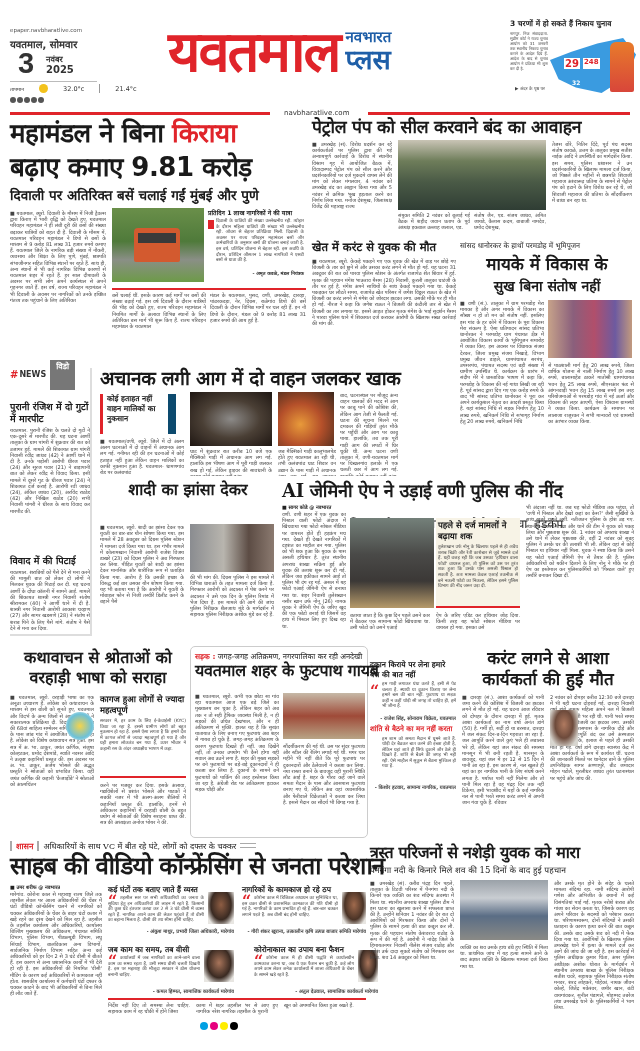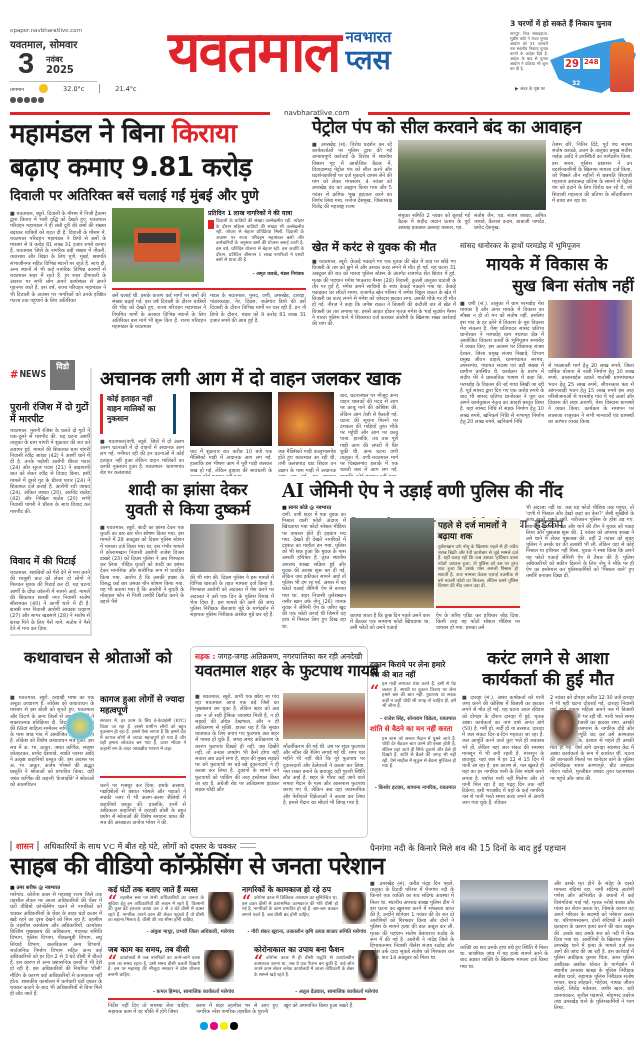--- a/index.html
+++ b/index.html
@@ -97,54 +97,53 @@
 </div>
 
 <div class="abs" style="left:312px;top:240px;width:144px;height:118px">
   <div class="serifh" style="font-size:11.5px;line-height:15px;white-space:nowrap">खेत में करंट से युवक की मौत</div>
   <div class="small" style="position:absolute;left:0;top:18px;width:144px;height:96px">■ यवतमाल, ब्यूरो. केकड़े पकड़ने गए एक युवक की खेत में बाड़ पर छोड़े गए बिजली के तार को छूने से और उसका करंट लगने से मौत हो गई. यह घटना 31 अक्टूबर की रात को पारवा पुलिस स्टेशन के अंतर्गत राजापेठ शेत शिवार में हुई. मृतक की पहचान मंगेश भाऊराव मैसम (28) निवासी, कुरली तालुका घाटंजी के तौर पर हुई है. मंगेश अपने साथियों के साथ केकड़े पकड़ने गया था. केकड़े पकड़कर घर लौटते समय, राजापेठ खेत परिसर में जगेश विठ्ठल राऊत के खेत में बिजली का करंट लगने से मंगेश को जोरदार झटका लगा. उसकी मौके पर ही मौत हो गई. नीरज ने कहा कि जगेश राऊत ने बिजली की कंटीली तार से खेत में बिजली का तार लगाया था. इससे आहत होकर मृतक मंगेश के भाई सुदर्शन मैसम ने पारवा पुलिस थाने में शिकायत दर्ज कराकर आरोपी के खिलाफ सख्त कार्रवाई की मांग की.</div>
 </div>
 
 <div class="abs" style="left:460px;top:240px;width:174px;height:232px">
   <div style="font-size:7.2px;color:#222;white-space:nowrap;font-family:'DejaVu Serif',serif">सांसद धानोरकर के हाथों परमडोह में भूमिपूजन</div>
   <div class="serifh" style="font-size:17px;line-height:22px;white-space:nowrap;text-align:center;margin-top:3px">मायके में विकास के</div>
-  <div class="serifh" style="font-size:16px;line-height:22px;white-space:nowrap;text-align:right">सुख बिना संतोष नहीं</div>
+  <div class="serifh" style="font-size:14px;line-height:22px;white-space:nowrap;text-align:center">सुख बिना संतोष नहीं</div>
   <div class="small" style="position:absolute;left:0;top:60px;width:84px;height:170px">■ वणी (सं.). तालुका में ग्राम परमडोह मेरा मायका है और अगर मायके में विकास का सौख्य न हो तो मन को संतोष नहीं. इसलिए इस गांव के हर कोने में विकास के पूरा विकास मेरा संकल्प है. ऐसा प्रतिपादन सांसद प्रतिभा धानोरकर ने परमडोह ग्राम पंचायत क्षेत्र में आयोजित विकास कार्यों के भूमिपूजन समारोह में व्यक्त किए. इस अवसर पर विधायक संजय देरकर, जिला प्रमुख संजय निखाड़े, विभाग प्रमुख जीवन डाहले, ग्रामपंचायत सरपंच, उपसरपंच, पंचायत सदस्य एवं बड़ी संख्या में ग्रामीण उपस्थित थे. कार्यक्रम के प्रारंभ में संदीप मेरे ने प्रास्ताविक भाषण में कहा कि, परमडोह के विकास की नई गाथा लिखी जा रही है. पूर्व सांसद द्वारा दिए गए एक करोड़ रुपये के बाद भी सांसद प्रतिभा धानोरकर ने पूरा कर अपने कार्यकुशल नेतृत्व का आदर्श प्रस्तुत किया है. यहां सांसद निधि से सड़क निर्माण हेतु 10 लाख रुपये, खनिकर्म निधि से सभागृह निर्माण हेतु 20 लाख रुपये, खनिकर्म निधि</div>
   <div class="photo" style="left:88px;top:60px;width:84px;height:58px;background:linear-gradient(90deg,#c7a38a 0%,#8a5f7c 30%,#b14f6b 55%,#6d5aa0 80%,#c29a7e 100%)"></div>
   <div class="small" style="position:absolute;left:88px;top:122px;width:86px;height:104px">से पाठशाली मार्ग हेतु 20 लाख रुपये, जिला वार्षिक योजना से नाली निर्माण हेतु 10 लाख रुपये, बालासाहेब ठाकरे मातोश्री ग्रामपंचायत भवन हेतु 25 लाख रुपये, सीएसआर फंड से आंगनवाड़ी भवन हेतु 15 लाख रुपये इस तरह परियोजनाओं से परमडोह गांव में नई ऊर्जा और विकास की लहर आएगी, ऐसा विश्वास ग्रामस्थों ने व्यक्त किया. कार्यक्रम के समापन पर लालाजा राजुरकर ने सभी मान्यवरों एवं ग्रामस्थों का आभार व्यक्त किया.</div>
 </div>
 
 <div class="abs" style="left:10px;top:368px;width:82px;height:268px;border-right:2px solid #ddd;border-bottom:2px solid #ddd">
   <div style="display:flex;align-items:center;height:13px">
     <span style="font-size:10px;font-weight:bold;color:#e0242a">#</span>
     <span style="font-size:8px;font-weight:bold;color:#333;margin-left:1px">NEWS</span>
     <span style="font-size:8px;font-weight:bold;color:#fff;background:#777;padding:0 6px;margin-left:4px;height:30px;line-height:13px">विडो</span>
   </div>
   <div class="serifh" style="font-size:9.5px;line-height:12px;margin-top:20px">पुरानी रंजिश में दो गुटों में मारपीट</div>
   <div class="small" style="width:80px;height:126px;margin-top:2px">यवतमाल. पुरानी रंजिश के चलते दो गुटों ने एक-दूसरे से मारपीट की. यह घटना आर्णी तालुका के ग्राम पांगरी में शुक्रवार की रात को उजागर हुई. मामले की शिकायत ग्राम पांगरी निवासी रवींद्र जाधव (42) ने आर्णी थाने में दी है. उनके पड़ोसी आरोपी धीरज पवार (24) और सूरज पवार (21) ने बाड़ापानी बात को लेकर रवींद्र से विवाद किया. इसी मामले में दूसरे गुट के धीरज पवार (24) ने शिकायत दर्ज कराई है. आरोपी रवी जाधव (24), अंकित जाधव (20), अरविंद राठोड (42) और निखिल राठोड (20) सभी निवासी पांगरी ने धीरज के साथ विवाद कर मारपीट की.</div>
   <div class="serifh" style="font-size:9.5px;line-height:12px;margin-top:2px">विवाद में की पिटाई</div>
   <div class="small" style="width:80px;height:84px;margin-top:2px">यवतमाल. शराबियों को पैसे देने से मना करने की मामूली बात को लेकर दो लोगों ने मिलकर युवक की पिटाई कर दी. यह घटना आर्णी के दोंघा कॉलनी में सामने आई. मामले की शिकायत शास्त्री नगर निवासी संतोष श्रीरामकर (40) ने आर्णी थाने में दी है. शास्त्री नगर निवासी आरोपी आकाश चव्हाण (27) और सागर खडसणे (28) ने संतोष से शराब पिने के लिए पैसे मांगे. संतोष ने पैसे देने से मना कर दिया.</div>
 </div>
 
 <div class="abs" style="left:100px;top:366px;width:356px;height:112px">
   <div class="serifh" style="font-size:19px;line-height:24px;white-space:nowrap;letter-spacing:-0.3px">अचानक लगी आग में दो वाहन जलकर खाक</div>
-  <div style="position:absolute;left:0;top:28px;width:76px;height:40px;border-left:3px solid #e0242a;border-right:3px solid #0c4a6e;padding:0 4px">
+  <div style="position:absolute;left:0;top:28px;width:76px;height:40px;border-left:3px solid #e0242a;border-right:8px solid #0c4a6e;padding:0 4px">
     <div class="serifh" style="font-size:7.5px;line-height:10px">कोई हताहत नहीं वाहन मालिकों का नुकसान</div>
   </div>
   <div class="small" style="position:absolute;left:0;top:72px;width:84px;height:38px">■ यवतमाल/वणी, ब्यूरो. जिले में दो अलग अलग घटनाओं में दो वाहनों में अचानक आग लग गई. गनीमत रही की इन घटनाओं में कोई हताहत नहीं हुआ लेकिन वाहन मालिकों का काफी नुकसान हुआ है. यवतमाल- धामणगांव रोड पर कलंबपांढ</div>
   <div class="photo" style="left:90px;top:26px;width:82px;height:54px;background:radial-gradient(ellipse at 50% 50%,#8c8a88 0%,#4a3f35 50%,#1e1612 100%)"></div>
   <div class="small" style="position:absolute;left:90px;top:82px;width:82px;height:28px">घाट में शुक्रवार रात करीब 10 बजे एक मैक्सिको गाड़ी में अचानक आग लग गई. हालांकि इस भीषण आग में पूरी गाड़ी जलकर राख हो गई, लेकिन ड्राइवर की सावधानी के कारण कोई हताहत नहीं हुआ.</div>
   <div class="photo" style="left:178px;top:26px;width:56px;height:54px;background:radial-gradient(ellipse at 40% 60%,#e89a3a 0%,#b5502a 45%,#3a261c 100%)"></div>
   <div class="small" style="position:absolute;left:178px;top:82px;width:58px;height:28px">जब मैक्सिको गाड़ी कालुभालपेड होते हुए यवतमाल आ रही थी, तभी कलंबपांढ घाट शिवार वन उद्यान के पास गाड़ी में अचानक आग लग गई. यह जानकर ड्राइवर ने तुरंत गाड़ी से कूदकर अपनी जान बचाई. इसके</div>
   <div class="small" style="position:absolute;left:240px;top:26px;width:58px;height:84px">बाद, घटनास्थल पर मौजूद अन्य वाहन चालकों की मदद से आग पर काबू पाने की कोशिश की, लेकिन आग तेजी से फैलती गई. घटना की सूचना मिलने पर दमकल की गाड़ियाँ तुरंत मौके पर पहुँचीं और आग पर काबू पाया. हालांकि, तब तक पूरी गाड़ी आग की लपटों में घिर चुकी थी. अन्य घटना वणी तालुका में, वणी-यवतमाल मार्ग पर चिखलगांव इलाके में एक चलती कार में आग लग गई. हालांकि कोई हताहत नहीं हुआ, लेकिन कार जलकर राख हो गई.</div>
 </div>
 
 <div class="abs" style="left:100px;top:480px;width:176px;height:160px">
   <div class="serifh" style="font-size:16px;line-height:20px;white-space:nowrap;text-align:center">शादी का झांसा देकर</div>
-  <div class="serifh" style="font-size:16px;line-height:20px;white-space:nowrap;text-align:center">युवती से किया दुष्कर्म</div>
   <div class="small" style="position:absolute;left:0;top:44px;width:84px;height:114px">■ यवतमाल, ब्यूरो. शादी का झांसा देकर एक युवती का बार-बार यौन शोषण किया गया. इस मामले में 28 अक्टूबर को दिग्रस पुलिस स्टेशन में मामला दर्ज किया गया था. इस गंभीर मामले में कोलामखान निवासी आरोपी राजेश विजय डाखरे (23) को दिग्रस पुलिस ने अब गिरफ्तार कर लिया. पीड़ित युवती को शादी का झांसा देकर मानसिक और शारीरिक रूप से प्रताड़ित किया गया. आरोप है कि उसकी इच्छा के विरुद्ध कई बार उसका यौन शोषण किया गया. यह भी बताया गया है कि आरोपी ने युवती के मोबाइल फोन से निजी तस्वीरें डिलीट करने के बहाने पैसे</div>
   <div class="photo" style="left:90px;top:44px;width:84px;height:48px;background:linear-gradient(90deg,#8a8c90 0%,#b8b5ae 40%,#5c4c44 70%,#8b7a70 100%)"></div>
   <div class="small" style="position:absolute;left:90px;top:94px;width:84px;height:64px">की भी मांग की. दिग्रस पुलिस ने इस मामले में विभिन्न धाराओं के तहत मामला दर्ज किया है. गिरफ्तार आरोपी को अदालत में पेश करने पर अदालत ने उसे एक दिन के पुलिस रिमांड में भेज दिया है. इस मामले की आगे की जांच पुलिस निरीक्षक शैलजाथ मुंडे के मार्गदर्शन में सहायक पुलिस निरीक्षक अशोक मुंडे कर रहे हैं.</div>
 </div>
 
 <div class="abs" style="left:282px;top:480px;width:352px;height:160px">
   <div class="serifh" style="font-size:18px;line-height:22px;white-space:nowrap;letter-spacing:-0.3px">AI जेमिनी ऐप ने उड़ाई वणी पुलिस की नींद</div>
   <div class="small" style="position:absolute;left:0;top:24px;width:64px;font-weight:bold;color:#222">■ सागर कोडे @ नवभारत</div>
   <div class="small" style="position:absolute;left:0;top:31px;width:64px;height:126px">वणी. वणी शहर में एक युवक का पिस्टल वाली फोटो अंदाज में खिंचवाया गया फोटो सोशल मीडिया पर वायरल होते ही हड़कंप मच गया. देखते ही देखते नागरिकों में दहशत का माहौल बन गया. पुलिस को भी शक हुआ कि युवक के पास असली हथियार है. तुरंत स्थानीय अपराध शाखा सक्रिय हुई और युवक की तलाश शुरू कर दी गई. लेकिन जब हकीकत सामने आई तो पुलिस भी दंग रह गई. असल में यह फोटो एआई जेमिनी ऐप से बनाया गया था. शहर निवासी तुलेशखान नसीर खान उर्फ नोनू (26) नामक युवक ने जेमिनी ऐप के जरिए खुद की एक फोटो बनाई थी जिसमें वह हाथ में पिस्टल लिए हुए दिख रहा था.</div>
   <div style="position:absolute;left:68px;top:35px;font-size:12px;color:#222;white-space:nowrap;font-family:Liberation Mono, monospace">पिस्टल के साथ वायरल फोटो से मचा हड़कंप</div>
@@ -153,20 +152,21 @@
     <div class="serifh" style="font-size:8.5px;line-height:11px">पहले से दर्ज मामलों ने बढ़ाया शक</div>
     <div class="small" style="margin-top:2px;height:58px;font-size:4.5px;line-height:5.6px">तुलेशखान उर्फ नोनू के खिलाफ पहले से ही अवैध शराब बिक्री और रेती कारोबार से जुड़े मामले दर्ज हैं. यही वजह रही कि जब उसका 'हथियार वाला फोटो' वायरल हुआ, तो पुलिस को उस पर तुरंत शक हुआ कि उसके पास असली पिस्टल हो सकती है. अतः मामला केवल एआई तकनीक से बने नकली फोटो का निकला, लेकिन इसने पुलिस विभाग की नींद जरूर उड़ा दी.</div>
   </div>
   <div class="small" style="position:absolute;left:68px;top:132px;width:80px;height:26px">बताया जाता है कि कुछ दिन पहले उसने कार में बैठकर एक सामान्य फोटो खिंचवाया था. उसी फोटो को उसने एआई</div>
   <div class="small" style="position:absolute;left:154px;top:132px;width:84px;height:26px">ऐप के जरिए एडिट कर हथियार जोड़ दिया. किसी तरह यह फोटो सोशल मीडिया पर वायरल हो गया. इसका उसे</div>
   <div class="small" style="position:absolute;left:244px;top:24px;width:108px;height:134px">भी अंदाजा नहीं था. जब यह फोटो मीडिया तक पहुंचा, तो 'वणी में पिस्टल और देखो कहां का केस?' जैसी सुर्खियों के साथ खबरें चलने लगीं. नतीजतन पुलिस के होश उड़ गए. स्थानीय अपराध शाखा और थाने की टीम ने युवक को पकड़ लिया और पूछताछ शुरू की. 1 नवंबर को अपराध शाखा ने उसे थाने में लेकर पूछताछ की, वहीं 2 नवंबर को सुबह पुलिस ने उसके घर की तलाशी भी ली. लेकिन वहां से कोई पिस्टल या हथियार नहीं मिला. युवक ने स्पष्ट किया कि उसने यह फोटो एआई जेमिनी ऐप से तैयार की है. पुलिस अधिकारियों को यकीन दिलाने के लिए नोनू ने मौके पर ही ऐप का इस्तेमाल कर पुलिसकर्मियों को 'पिस्टल वाले' हुए तस्वीरें बनाकर दिखा दीं.</div>
 </div>
 
 <div class="abs" style="left:10px;top:648px;width:176px;height:192px">
   <div class="serifh" style="font-size:16px;line-height:20px;white-space:nowrap;text-align:center">कथावाचन से श्रोताओं को</div>
+  <div class="serifh" style="font-size:16px;line-height:20px;white-space:nowrap;text-align:center">वरहाड़ी भाषा को सराहा</div>
   <div class="small" style="position:absolute;left:0;top:46px;width:84px;height:142px">■ यवतमाल, ब्यूरो. वरहाड़ी भाषा का एक अनूठा उच्चारण है. लोकेश को कथावाचन के माध्यम से इस बोली को सुनते हुए, यवतमाल और विदर्भ के अन्य जिलों से आए श्रोताओं ने सकारात्मक प्रतिक्रिया दी. विदर्भ साहित्य संघ की 68वां साहित्य सम्मेलन समिति से यवतमाल के पास जांब गांव में आयोजित किया जा रहा है. लोकेश को विशेष कथावाचन सत्र हुआ. इस सत्र में अ. भा. ठाकूर, जयंत कर्णिक, संजुषा कोल्हटकर, प्रमोद देशपांडे, स्वाति नवसर आदि ने उत्कृष्ट कहानियाँ प्रस्तुत की. इस अवसर पर अ. भा. ठाकूर, अजेय भोसले की अद्भुत प्रस्तुति ने श्रोताओं को प्रभावित किया. वहीं जयंत कर्णिक की कहानी 'केजाड़ोंबे' ने श्रोताओं को आत्मचिंतन</div>
   <div class="photo" style="left:56px;top:64px;width:28px;height:28px;border-radius:50%;background:radial-gradient(circle,#f5d44a 0%,#6ec1d8 60%,#fff 100%)"></div>
   <div style="position:absolute;left:90px;top:46px;width:86px;height:84px;border-bottom:2px solid #e0242a">
     <div class="serifh" style="font-size:8.5px;line-height:11px">कागज हुआ लोगों से ज्यादा महत्वपूर्ण</div>
     <div class="small" style="margin-top:2px;height:52px;font-size:4.5px;line-height:5.6px">सरकार में, हर काम के लिए ई-केवाईसी (KYC) किया जा रहा है. इससे ग्रामीण लोगों को बहुत नुकसान हो रहा है. इससे ऐसा लगता है कि हमारे देश में कागज लोगों से ज्यादा महत्वपूर्ण हो गया है और यही हमारा लोकतंत्र बन गया है, ऊपर भौवार ने कहानी रस के अंदर अध्यक्षीय भाषण में कहा.</div>
   </div>
   <div class="small" style="position:absolute;left:90px;top:134px;width:86px;height:54px">करने पर मजबूर कर दिया. इसके अलावा, गद्यविशेलों से प्रशांत भोसले और पाटकों ने सबकी नजर में भी अलग-अलग शैलियों में कहानियाँ प्रस्तुत की. हालांकि, इनमें से अधिकतर कहानियों में वरहाड़ी बोली के बहुत प्रयोग से श्रोताओं की विशेष सराहना प्राप्त की. सत्र की अध्यक्षता अनोज भोयर ने की.</div>
 </div>
 
 <div class="abs boxed" style="left:190px;top:646px;width:178px;height:192px;padding:4px">
@@ -237,20 +237,21 @@
     <div class="small" style="position:absolute;right:0;top:44px;font-weight:bold;white-space:nowrap">- अतुल देठवाल, सामाजिक कार्यकर्ता मारेगांव</div>
     <div class="photo" style="left:104px;top:6px;width:20px;height:32px;background:radial-gradient(ellipse at 50% 40%,#a8745a 0%,#3a2a22 55%,#e8e6e2 85%)"></div>
   </div>
   <div class="redbar" style="position:absolute;left:98px;top:158px;width:258px;height:1.5px"></div>
   <div class="small" style="position:absolute;left:98px;top:162px;width:82px;height:14px">निर्देश नहीं दिए तो समस्या लेना चाहिए. सहायक काम में रह चौकी में होने जिसा</div>
   <div class="small" style="position:absolute;left:186px;top:162px;width:82px;height:14px">कामा में शहर तहसील भर से आए हुए नागरिक नरेश नागरिक तहसील के पुरानी</div>
   <div class="small" style="position:absolute;left:274px;top:162px;width:82px;height:14px">खून को अपमानित किया हुआ रखते हैं.</div>
 </div>
 
 <div class="abs" style="left:370px;top:842px;width:264px;height:194px">
+  <div class="serifh" style="font-size:16px;line-height:22px;white-space:nowrap;letter-spacing:-0.3px">त्रस्त परिजनों से नशेड़ी युवक को मारा</div>
   <div style="font-size:8.5px;line-height:12px;white-space:nowrap;color:#222;font-family:'DejaVu Serif',serif">पैनगंगा नदी के किनारे मिले शव की 15 दिनों के बाद हुई पहचान</div>
   <div class="small" style="position:absolute;left:0;top:38px;width:84px;height:150px">■ उमरखेड़ (सं). करीब पंद्रह दिन पहले, तालुका के टिटवी परिसर में पैनगंगा नदी के किनारे एक व्यक्ति का शव संदिग्ध अवस्था में मिला था. स्थानीय अपराध शाखा पुलिस टीम ने इस घटना का खुलासा करने में सफलता प्राप्त की है. उन्होंने शनिवार 1 नवंबर की देर रात दो आरोपियों को गिरफ्तार किया और दोनों ने पुलिस के सामने हत्या की बात कबूल कर ली. मृतक की पहचान संतोष केशवराव राठोड़ के रूप में की गई है. आरोपी ने नांदेड़ जिले के हिमायतनगर निवासी नीलेश संजय राठोड़ और गणेश उर्फ दादा सुकडे संतोष को गिरफ्तार कर लिया. शव 14 अक्टूबर को मिला था.</div>
   <div class="photo" style="left:90px;top:38px;width:88px;height:60px;background:linear-gradient(180deg,#9aa1a8 0%,#c9cdd2 30%,#5a6d85 60%,#8a8a86 100%)"></div>
   <div class="small" style="position:absolute;left:90px;top:102px;width:88px;height:86px">व्यक्ति का शव उसके हाथ बंधे हुए स्थिति में मिला था. प्राथमिक जांच में यह हत्या सामने आने के बाद अज्ञात व्यक्ति के खिलाफ मामला दर्ज किया गया था.</div>
   <div class="small" style="position:absolute;left:184px;top:38px;width:80px;height:150px">और उसके मृत होने के संदेह के चलते मामला संदिग्ध रहा. नामी संदिग्ध आरोपी गणेश और अभिजीत के बयानों में कई विसंगतियां पाई गईं. मृतक नरोशे शराब और गांजा का सेवन करता था, जिसके कारण वह अपने परिवार के सदस्यों को परेशान करता था. परिणामस्वरूप, दोनों संदिग्धों ने उसकी प्रताड़ना के कारण हत्या करने की बात कबूल की. उसके बाद उसके शव को नदी में फेंक दिया गया था. आरोपियों के खिलाफ पुलिस उमरखेड़ थाने में हत्या के मामले दर्ज कर आगे की जांच की जा रही है. इस कार्रवाई में पुलिस अधीक्षक कुमार चिंता, अपर पुलिस अधीक्षक अशोक थोरात के मार्गदर्शन में स्थानीय अपराध शाखा के पुलिस निरीक्षक सतीश चवरे, सहायक पुलिस निरीक्षक संतोष मनवर, शरद लोहकरे, पोहेकां, नायक जीवन कोल्हे, जितेंद्र मकेश्वर, जमीर खान, बंटी वायगांवकर, सुनील पंडागले, मोहम्मद तबरेज तथा उमरखेड़ थाने के पुलिसकर्मियों ने भाग लिया.</div>
 </div>
 
 <div class="abs" style="left:199px;top:1022px;display:flex">
   <span class="dot" style="background:#00a0e3"></span>
   <span class="dot" style="background:#e6007e"></span>

